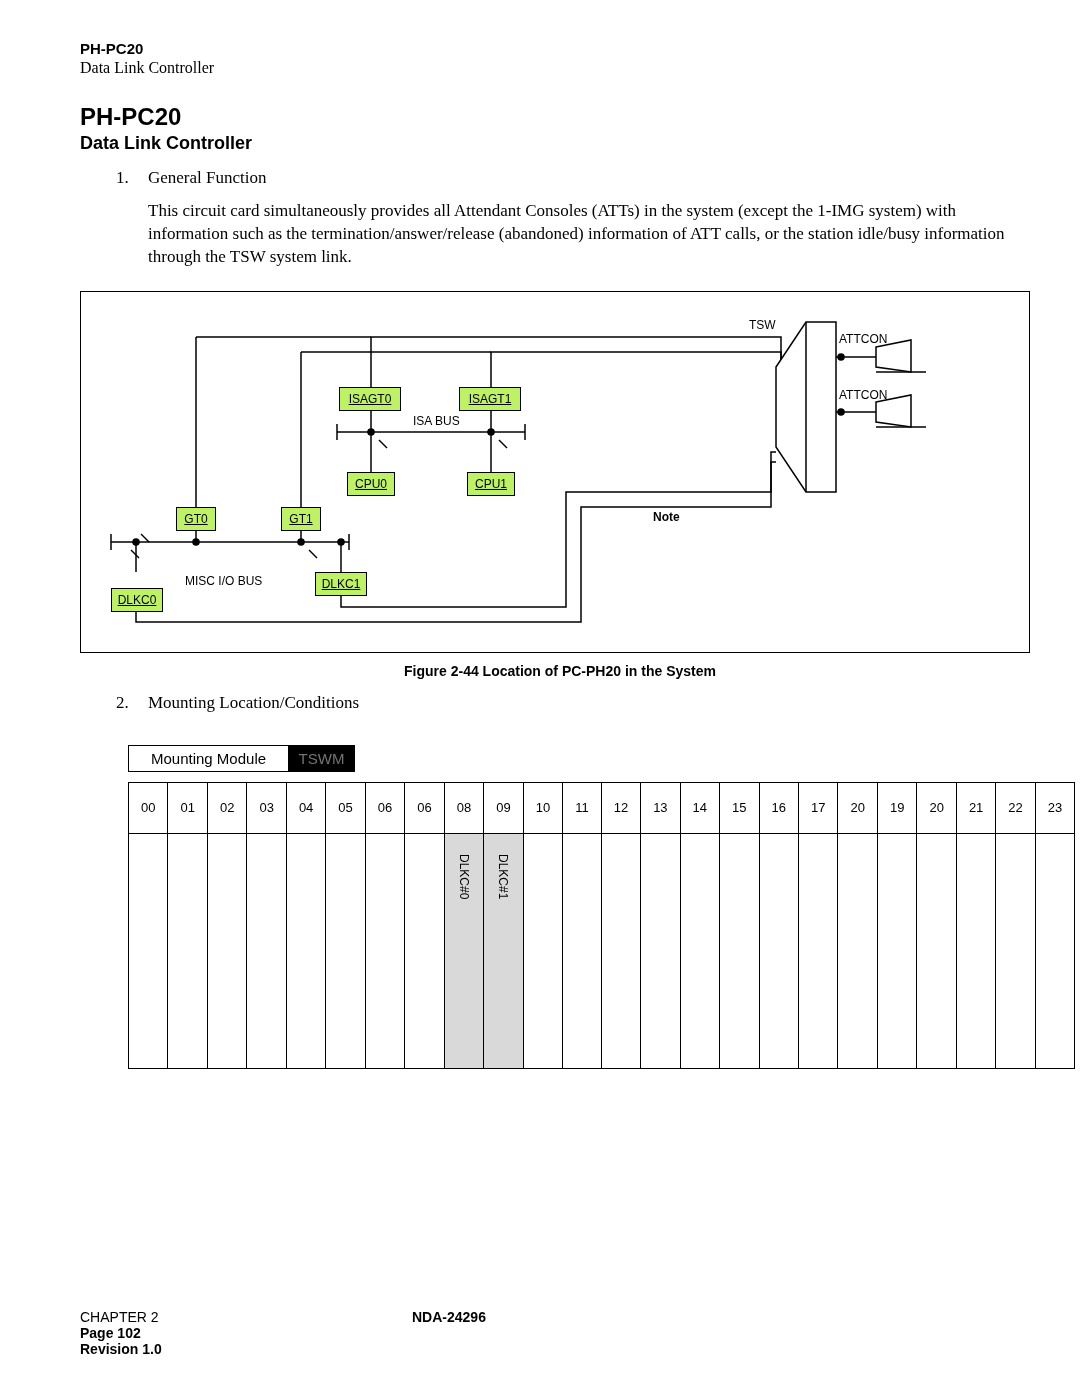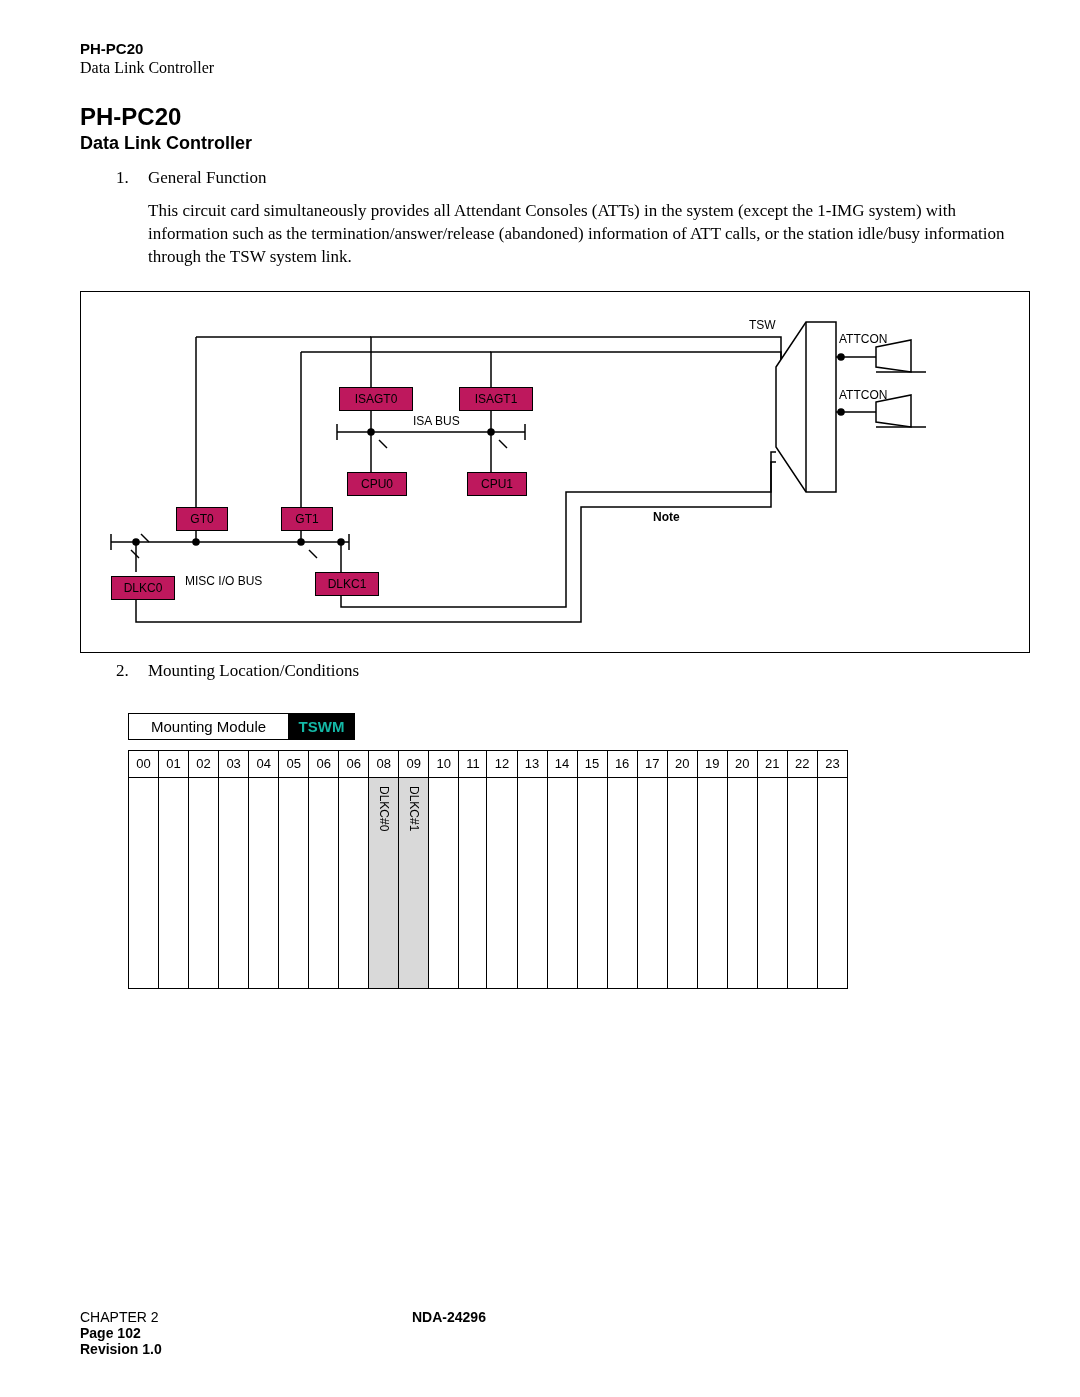--- a/index.html
+++ b/index.html
@@ -32,33 +32,33 @@
   
   .diagram {
     border: 1.5px solid #000;
     width: 948px;
     height: 360px;
     margin: 0 0 8px 0;
     position: relative;
     font-family: Arial, sans-serif;
     font-size: 12px;
   }
-  .diagram .box { position:absolute; border:1.5px solid #000; background:#be185d; display:flex; align-items:center; justify-content:center; font-size:12px; padding:2px 6px; }
+  .diagram .box { position:absolute; border:1.5px solid #000; background:#bef264; display:flex; align-items:center; justify-content:center; font-size:12px; padding:2px 0;text-decoration:underline; }
   .diagram .lbl { position:absolute; font-size:12px; white-space:nowrap; }
   .diagram .lbl.bold { font-weight:bold;padding-left:12px; }
 
   
   .mm-row { display:flex; align-items:stretch; margin-left: 48px; }
   .mm-cell { border:1.5px solid #000; padding: 4px 22px; font-family: Arial, sans-serif; font-size:15px; }
   .mm-name { background:#fff; }
-  .mm-badge { background:#000; color:#14b8a6; font-weight:bold; padding:4px 10px; margin-left:-1.5px; }
+  .mm-badge { background:#000; color:#737373; font-weight:normal; padding:4px 10px; margin-left:-1.5px; }
 
   
   .slot-table { border-collapse: collapse; width: 720px; margin-left: 48px; margin-top: 10px; font-family: Arial, sans-serif; }
-  .slot-table th, .slot-table td { border:1.5px solid #000; text-align:center; font-size:13px; padding:0; }
+  .slot-table th, .slot-table td { border:1.5px solid #000; text-align:center; font-size:13px; padding:12px; }
   .slot-table th { height: 26px; font-weight: normal; }
   .slot-table td { height: 210px; vertical-align: top; }
   .slot-table td.shade { background:#d9d9d9; }
   .vtext { writing-mode: vertical-rl; text-orientation: mixed; display:inline-block; padding-top:8px; font-size:12px; }
 
   
   .footer { position:absolute; left:80px; bottom:40px; font-family: Arial, sans-serif; font-size:14px; }
   .footer .doc { position:absolute; left:332px; font-weight:bold;text-align:right; }
   .footer-line { white-space:nowrap; }
 </style>
@@ -148,30 +148,31 @@
     <div class="box" style="left:258px; top:95px; width:60px; height:18px">ISAGT0</div>
     <div class="box" style="left:378px; top:95px; width:60px; height:18px">ISAGT1</div>
     <div class="lbl" style="left:332px; top:122px">ISA BUS</div>
 
     <div class="box" style="left:266px; top:180px; width:46px; height:18px">CPU0</div>
     <div class="box" style="left:386px; top:180px; width:46px; height:18px">CPU1</div>
 
     <div class="box" style="left:95px; top:215px; width:38px; height:18px">GT0</div>
     <div class="box" style="left:200px; top:215px; width:38px; height:18px">GT1</div>
 
-    <div class="box" style="left:30px; top:284px; width:50px; height:18px">DLKC0</div>
+    <div class="box" style="left:30px; top:296px; width:50px; height:18px">DLKC0</div>
     <div class="lbl" style="left:104px; top:282px">MISC I/O BUS</div>
     <div class="box" style="left:234px; top:280px; width:50px; height:18px">DLKC1</div>
 
     <div class="lbl" style="left:668px; top:26px">TSW</div>
     <div class="lbl" style="left:758px; top:40px">ATTCON</div>
     <div class="lbl" style="left:758px; top:96px">ATTCON</div>
     <div class="lbl bold" style="left:560px; top:218px">Note</div>
   </div>
 
+  <div class="fig-caption">Figure 2-44   Location of PC-PH20 in the System</div>
 
 
   <div class="olist">
     <div class="li-row">
       <div class="num">2.</div>
       <div>Mounting Location/Conditions</div>
     </div>
   </div>
 
   <div style="height:20px"></div>

